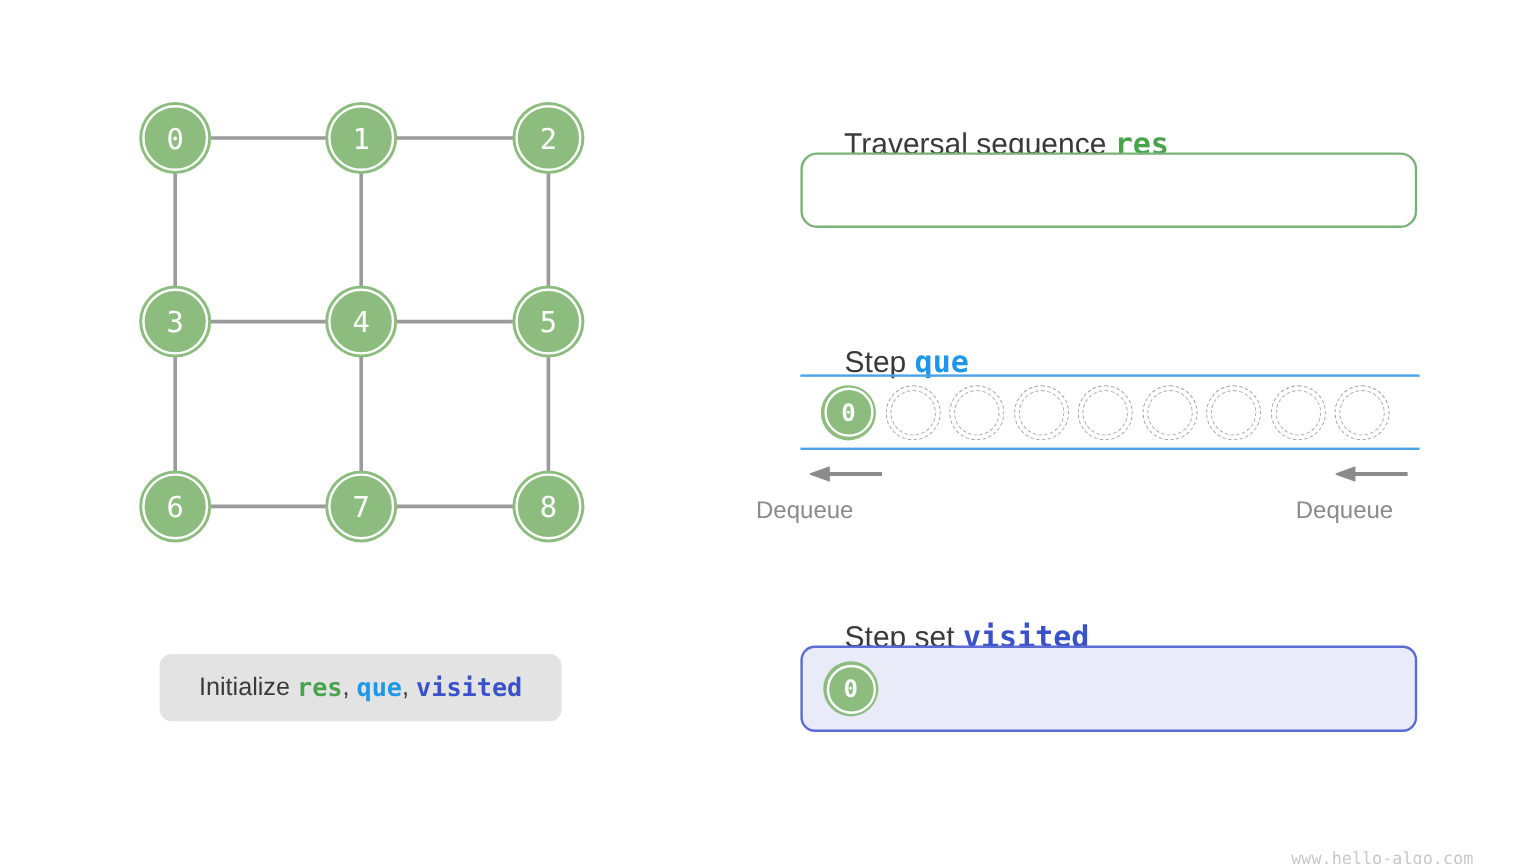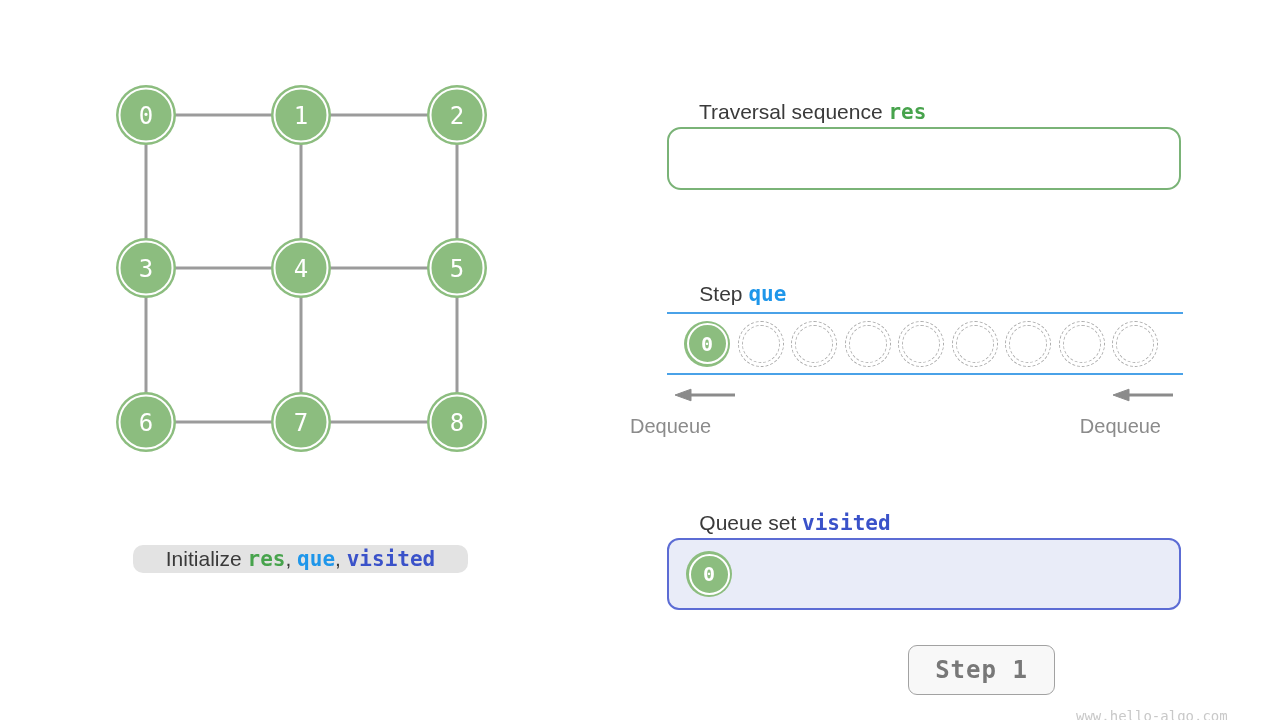--- a/index.html
+++ b/index.html
@@ -21,36 +21,36 @@
     fill: #ffffff;
     font-family: "DejaVu Sans Mono", monospace;
     font-size: 24px;
     text-anchor: middle;
     dominant-baseline: central;
   }
 
   
   .caption {
     position: absolute; left: 133px; top: 545px;
-    width: 335px; height: 28px; box-sizing: border-box;
+    width: 335px; height: 56px; box-sizing: border-box;
     background: var(--caption-bg, #e3e3e3);
     border-radius: 10px;
     display: flex; align-items: center; justify-content: center;
     font-size: 21px; color: var(--header, #3a3a3a);
     white-space: pre;
   }
   .mono { font-family: "DejaVu Sans Mono", monospace; font-weight: bold; }
   .c-green  { color: var(--green, #47a34c); }
   .c-blue   { color: var(--blue, #1e96ea); text-align: right; }
   .c-indigo { color: var(--indigo, #3a52c9); }
 
   
   .panel-header {
     position: absolute; left: 676px;
-    font-size: 21px; color: var(--header, #3a3a3a);
+    font-size: 25px; color: var(--header, #3a3a3a);
     white-space: pre;
   }
   .ph-traversal { top: 76px; }
   .ph-queue     { top: 258px; }
   .ph-hash      { top: 487px; }
 
   
   .traversal-box {
     position: absolute; left: 667px; top: 127px;
     width: 514px; height: 63px; box-sizing: border-box;
@@ -233,22 +233,21 @@
       <line class="arrow" x1="14" y1="7" x2="60" y2="7" stroke-width="3.2"></line>
       <polygon class="arrow" points="0,7 16,1.2 16,12.8"></polygon>
     </svg>
   </div>
   <div class="labels-row">
     <span>Dequeue</span>
     <span>Dequeue</span>
   </div>
 
   <div class="panel-header ph-hash">
-    <span>Queue set </span><span class="mono c-indigo">visited</span>
+    <span>Step set </span><span class="mono c-indigo">visited</span>
   </div>
   <div class="hash-box" id="hash-box">
       <div class="bubble">0</div>
     </div>
 
-  <button class="step-btn">Step 1</button>
   <div class="watermark">www.hello-algo.com</div>
 
 </div>
 
 </body></html>

